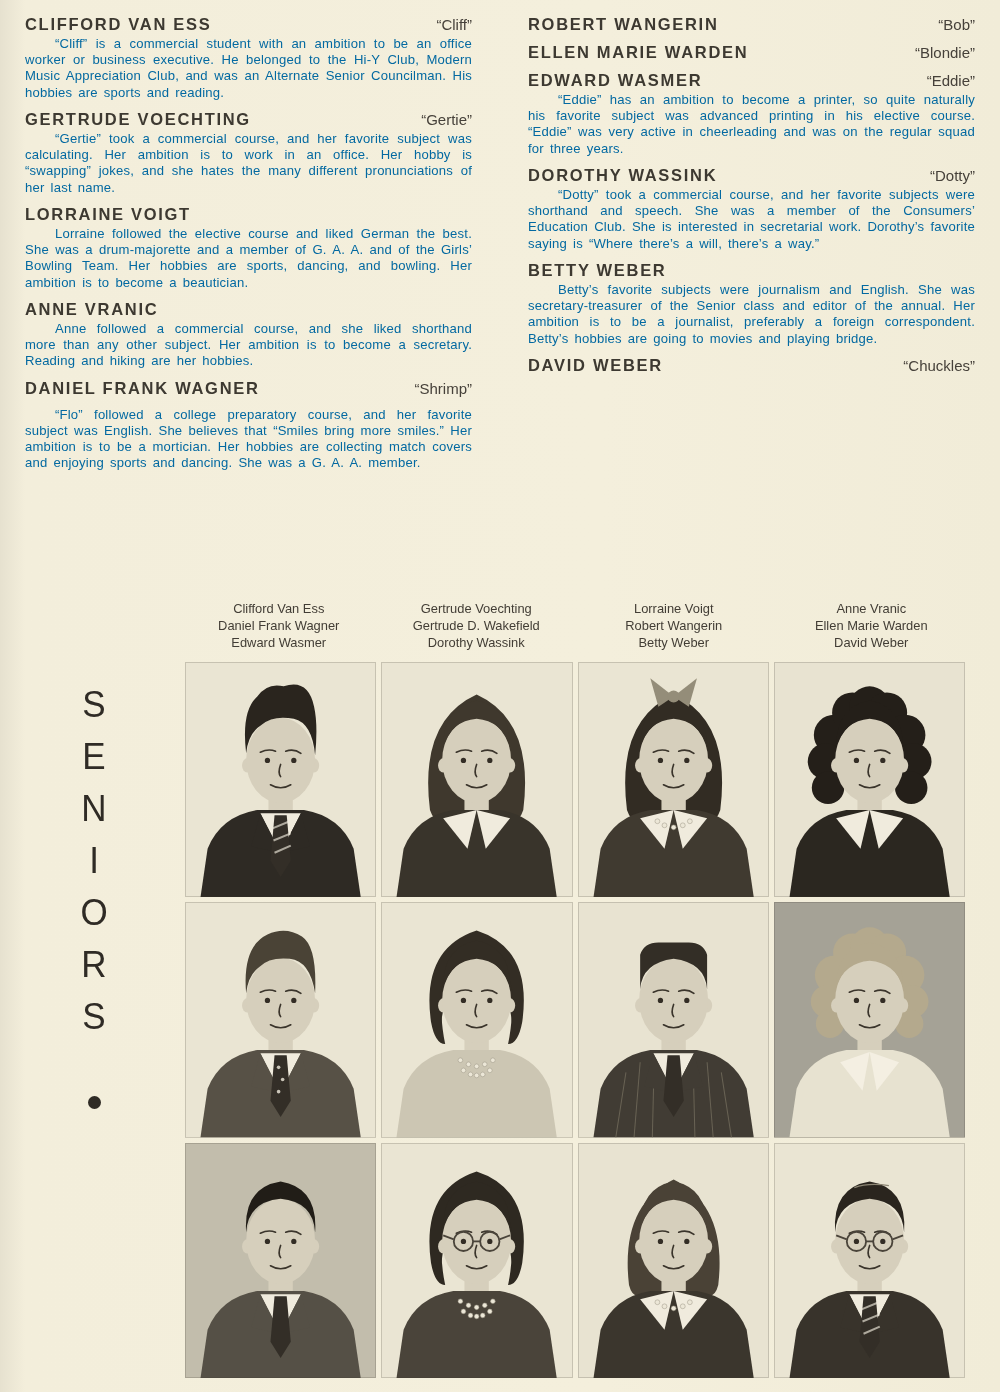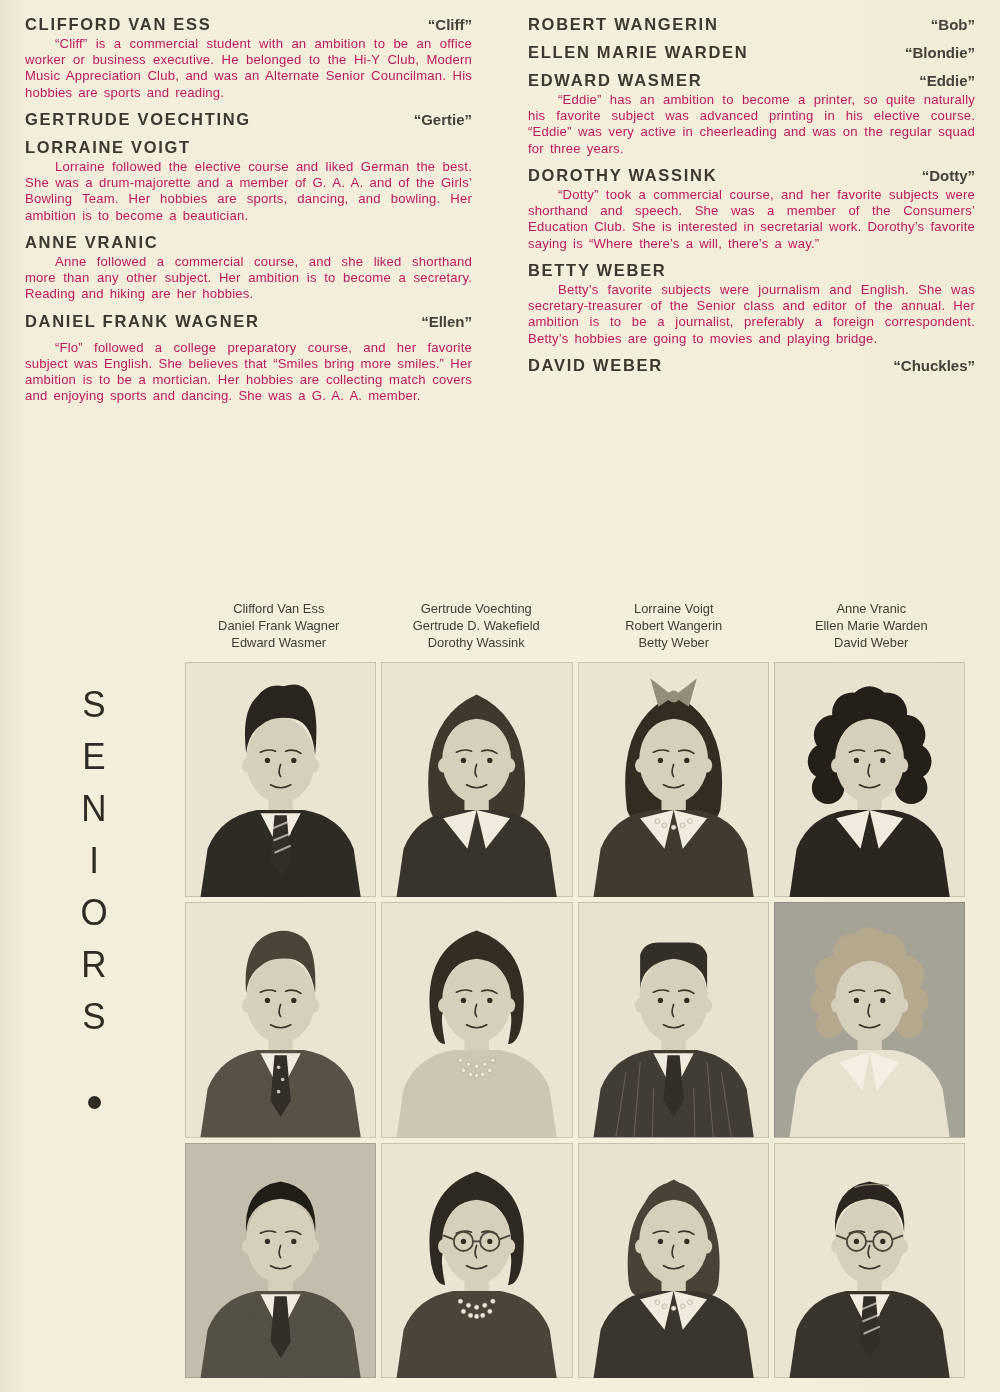--- a/index.html
+++ b/index.html
@@ -6,23 +6,23 @@
   body{
     width:1000px;height:1392px;position:relative;overflow:hidden;
     background:linear-gradient(90deg,#e6e1cf 0,#f3eedb 2.5%,#f4efdc 60%,#f1ecd8 100%);
     font-family:"Liberation Sans",sans-serif;color:#45403a;
   }
   .bios{position:absolute;left:25px;top:15px;width:950px;display:flex;gap:56px;}
   .bio-col{width:447px;}
   .bio{margin-bottom:9px;}
   .bio-head{display:flex;justify-content:space-between;align-items:baseline;}
   .bio-name{font-size:16.5px;font-weight:700;letter-spacing:1.7px;color:#3d3931;white-space:nowrap;}
-  .bio-nick{font-size:15px;color:#46413a;white-space:nowrap;font-weight:bold;}
+  .bio-nick{font-size:15px;color:#46413a;white-space:nowrap;}
   .bio-text{margin:2px 0 0;font-size:13.1px;line-height:1.24;text-align:justify;
-    text-indent:30px;color:#be185d;word-spacing:2.2px;letter-spacing:.2px;}
+    text-indent:30px;color:#0369a1;word-spacing:2.2px;letter-spacing:.2px;}
   .captions{position:absolute;left:180px;top:601px;width:790px;display:flex;}
   .caption-col{flex:1;text-align:center;font-size:12.9px;line-height:1.3;color:#423d35;}
   .seniors-rail{position:absolute;left:58px;top:686px;width:72px;
     display:flex;flex-direction:column;align-items:center;}
   .seniors-letter{font-size:35px;line-height:1;font-weight:400;color:#2f2b25;
     margin-bottom:17px;transform:scaleY(1.05);}
   .seniors-dot{width:13px;height:13px;border-radius:50%;background:#2f2b25;margin-top:46px;}
   .photo-grid{position:absolute;left:185px;top:662px;width:780px;height:716px;
     display:grid;grid-template-columns:repeat(4,1fr);grid-template-rows:repeat(3,1fr);gap:5px;}
   .photo-cell{outline:1px solid rgba(62,56,46,.20);outline-offset:-1px;overflow:hidden;}
@@ -38,39 +38,40 @@
         <span class="bio-name">CLIFFORD VAN ESS</span>
         <span class="bio-nick">“Cliff”</span>
       </div>
       <p class="bio-text">“Cliff” is a commercial student with an ambition to be an office worker or business executive.  He belonged to the Hi-Y Club, Modern Music Appreciation Club, and was an Alternate Senior Councilman.  His hobbies are sports and reading.</p>
     </div>
     <div class="bio">
       <div class="bio-head">
         <span class="bio-name">GERTRUDE VOECHTING</span>
         <span class="bio-nick">“Gertie”</span>
       </div>
+      <p class="bio-text">“Gertie” took a commercial course, and her favorite subject was calculating.  Her ambition is to work in an office.  Her hobby is “swapping” jokes, and she hates the many different pronunciations of her last name.</p>
     </div>
     <div class="bio">
       <div class="bio-head">
         <span class="bio-name">LORRAINE VOIGT</span>
         <span class="bio-nick"></span>
       </div>
       <p class="bio-text">Lorraine followed the elective course and liked German the best.  She was a drum-majorette and a member of G. A. A. and of the Girls’ Bowling Team.  Her hobbies are sports, dancing, and bowling.  Her ambition is to become a beautician.</p>
     </div>
     <div class="bio">
       <div class="bio-head">
         <span class="bio-name">ANNE VRANIC</span>
         <span class="bio-nick"></span>
       </div>
       <p class="bio-text">Anne followed a commercial course, and she liked shorthand more than any other subject.  Her ambition is to become a secretary.  Reading and hiking are her hobbies.</p>
     </div>
     <div class="bio">
       <div class="bio-head">
         <span class="bio-name">DANIEL FRANK WAGNER</span>
-        <span class="bio-nick">“Ellen”</span>
+        <span class="bio-nick">“Shrimp”</span>
       </div>
     </div>
     <div class="bio">
       <p class="bio-text">“Flo” followed a college preparatory course, and her favorite subject was English.  She believes that “Smiles bring more smiles.”  Her ambition is to be a mortician.  Her hobbies are collecting match covers and enjoying sports and dancing.  She was a G. A. A. member.</p>
     </div>
   </div>
   <div class="bio-col">
     <div class="bio">
       <div class="bio-head">
         <span class="bio-name">ROBERT WANGERIN</span>

